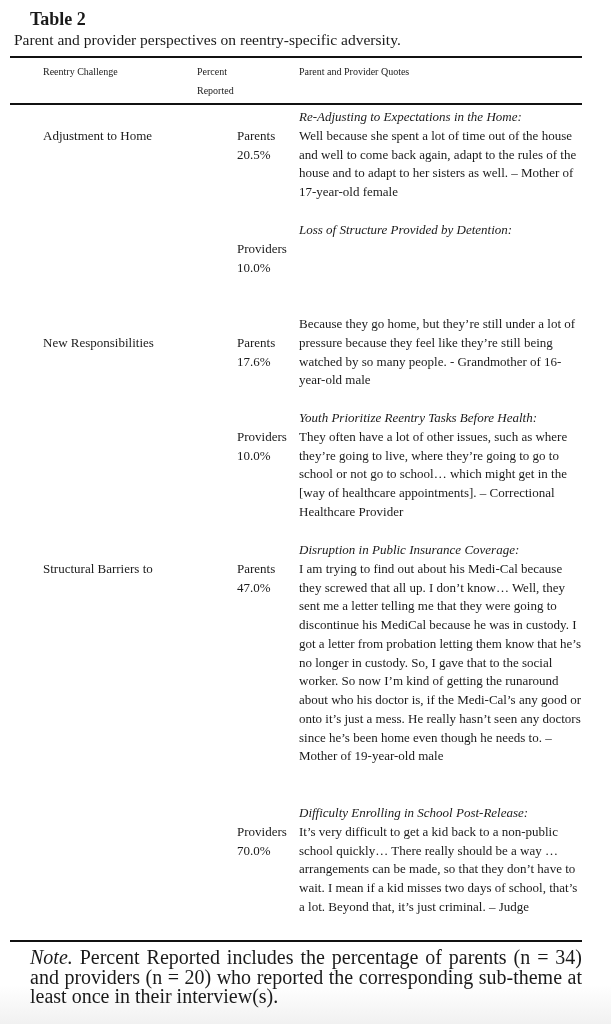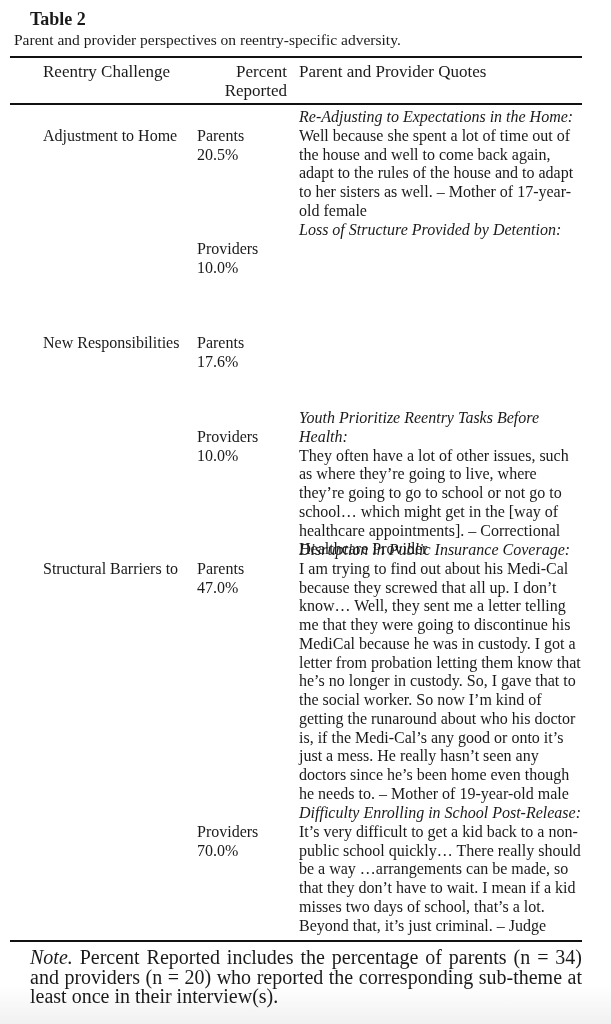--- a/index.html
+++ b/index.html
@@ -16,32 +16,32 @@
   }
   .caption-title {
     position: absolute; left: 14px; top: 31px;
     font-size: 15.5px;
   }
   .rule { position: absolute; left: 10px; width: 572px; background: #111; }
   .rule.top { top: 56px; height: 1.6px; }
   .rule.mid { top: 103px; height: 1.6px; }
   .rule.bot { top: 940px; height: 1.6px; }
 
-  .hdr { position: absolute; font-size: 17px; line-height: 19px; text-align: right; }
+  .hdr { position: absolute; font-size: 10px; line-height: 19px; }
   .hdr.c1 { left: 43px; top: 62px; }
   .hdr.c2 { left: 197px; top: 62px; width: 90px; }
   .hdr.c3 { left: 299px; top: 62px; }
 
-  .cell { position: absolute; font-size: 16px; line-height: 18.75px; }
+  .cell { position: absolute; font-size: 13px; line-height: 18.75px; }
   .challenge { left: 43px; width: 150px; }
   .challenge .cont { padding-left: 12px; display: block; }
   .pct { left: 197px; width: 95px; }
   .quote { left: 299px; width: 285px; }
   .theme { font-style: italic; display: block; }
-  .pct span { display: block; }
+  .pct span { display: block; margin-left: 40px; }
 
   .note {
     position: absolute; left: 30px; top: 948px; width: 552px;
     font-size: 20px; line-height: 19.5px; text-align: justify;
   }
   .note i { font-style: italic; }
 </style>
 </head>
 <body>
 
@@ -78,20 +78,21 @@
 </div>
 
 <div class="cell challenge" style="top:334px">
   <span>New Responsibilities</span>
 </div>
 <div class="cell pct" style="top:334px">
   <span>Parents</span>
   <span>17.6%</span>
 </div>
 <div class="cell quote" style="top:315px">
+  <span>Because they go home, but they’re still under a lot of pressure because they feel like they’re still being watched by so many people. - Grandmother of 16-year-old male</span>
 </div>
 
 <div class="cell pct" style="top:428px">
   <span>Providers</span>
   <span>10.0%</span>
 </div>
 <div class="cell quote" style="top:409px">
   <span class="theme">Youth Prioritize Reentry Tasks Before Health:</span>
   <span>They often have a lot of other issues, such as where they’re going to live, where they’re going to go to school or not go to school… which might get in the [way of healthcare appointments]. – Correctional Healthcare Provider</span>
 </div>

